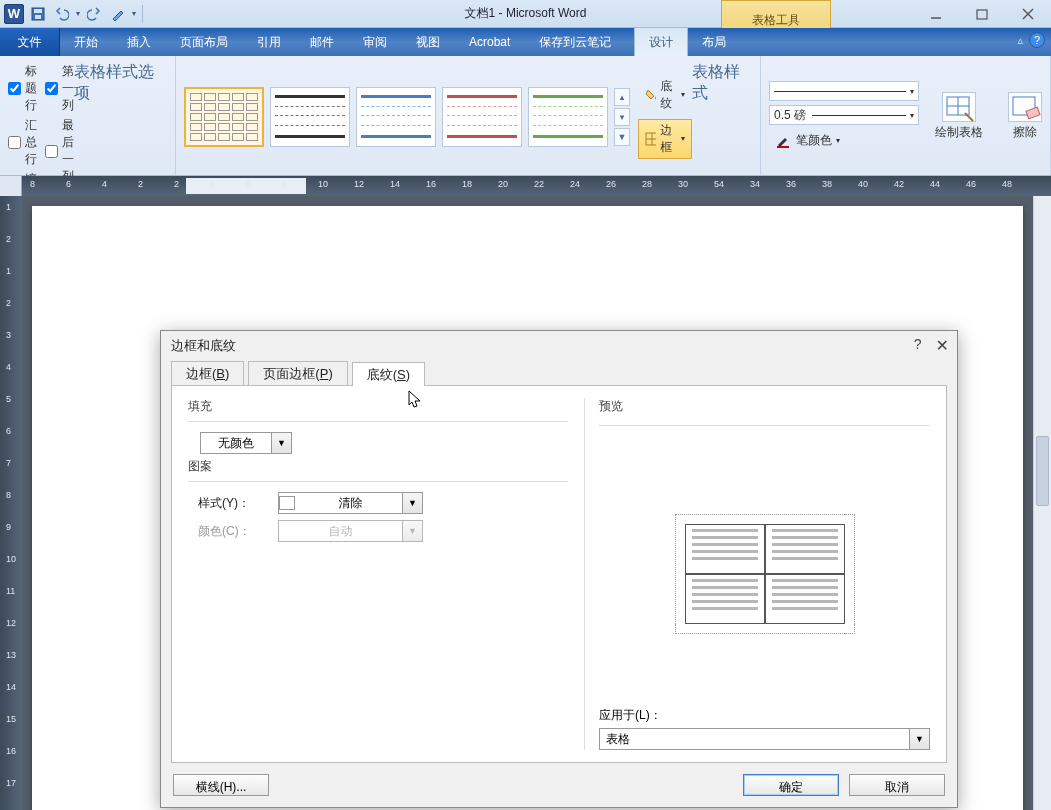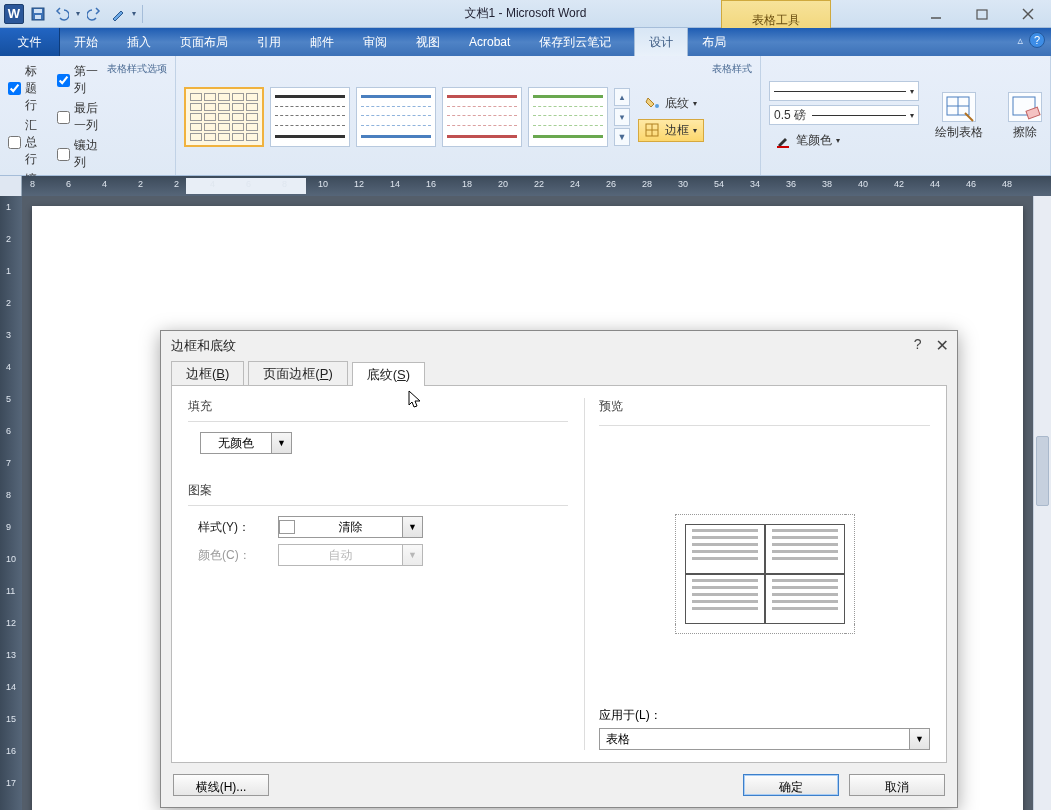--- a/index.html
+++ b/index.html
@@ -22,21 +22,21 @@
 .rtab{padding:0 14px;display:flex;align-items:center;border-right:1px solid transparent;}
 .rtab.context-active{background:linear-gradient(#d8e6f5,#e9f1fa);color:#3b5a82;border-left:1px solid #a5bdd9;border-right:1px solid #a5bdd9;}
 .ribbon-help{position:absolute;right:6px;top:4px;display:flex;gap:6px;align-items:center;}
 .ribbon-help span{color:#cfe2fa;font-size:11px;}
 .help-circle{width:16px;height:16px;border-radius:50%;background:#3d8de6;border:1px solid #245a9e;color:#fff;display:flex;align-items:center;justify-content:center;font-size:11px;}
 
 
 .ribbon-body{height:120px;background:linear-gradient(#e8effa,#dfe9f5);border-bottom:1px solid #a5bdd9;display:flex;}
 .rgroup{border-right:1px solid #c1d2e6;padding:4px 8px 2px 8px;display:flex;flex-direction:row;}
 .rgroup .ginner{flex:1;display:flex;align-items:center;gap:8px;}
-.rgroup .glabel{text-align:left;color:#4a6a93;font-size:10px;padding-top:2px;}
+.rgroup .glabel{text-align:left;color:#4a6a93;font-size:16px;padding-top:2px;}
 .chk-row label{display:flex;align-items:center;gap:4px;color:#333;margin:3px 0;}
 .chk-row input{width:13px;height:13px;}
 
 
 .style-gallery{display:flex;gap:6px;align-items:center;}
 .style-thumb{width:80px;height:60px;background:#fff;border:1px solid #b8c9de;padding:4px;display:flex;flex-direction:column;justify-content:space-between;}
 .style-thumb.active{border:2px solid #f0b23e;background:#fff7df;}
 .gc{display:grid;grid-template-columns:repeat(5,1fr);grid-template-rows:repeat(5,1fr);gap:2px;width:100%;height:100%;}
 .gc span{border:1px solid #999;}
 .gal-more{display:flex;flex-direction:column;gap:2px;}
@@ -436,21 +436,21 @@
     <div class="dlg-left">
       <div class="fieldsetlbl">填充</div>
       <div class="hsep"></div>
       <div style="margin-left:12px;">
         <div class="combo">
           <span class="cval">无颜色</span>
           <span class="cbtn">▼</span>
         </div>
       </div>
 
-      <div class="fieldsetlbl" style="margin-top:28px;">图案</div>
+      <div class="fieldsetlbl" style="margin-top:4px;">图案</div>
       <div class="hsep"></div>
       <div style="margin-left:10px;">
         <div class="formrow">
           <span class="lbl">样式(Y)：</span>
           <div class="combo" style="width:145px;">
             <span class="swatch"></span>
             <span class="cval" style="flex:1;">清除</span>
             <span class="cbtn">▼</span>
           </div>
         </div>

